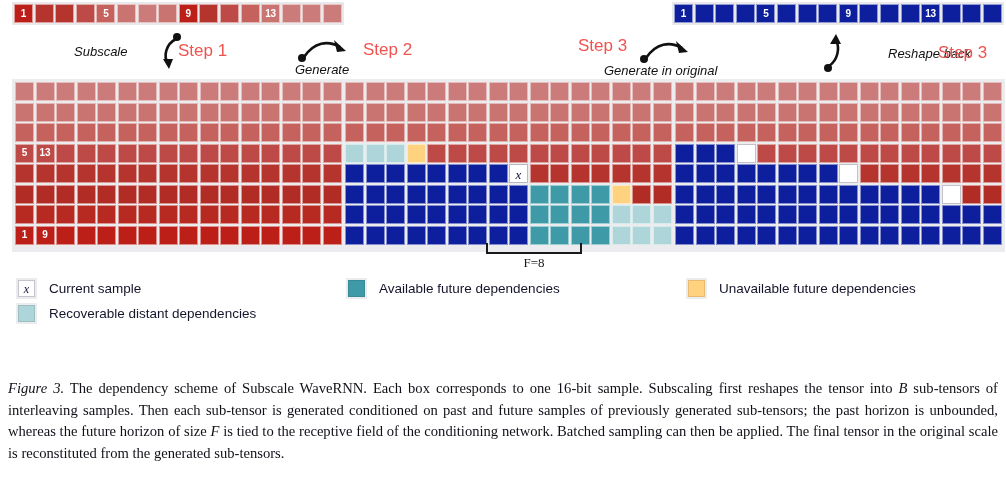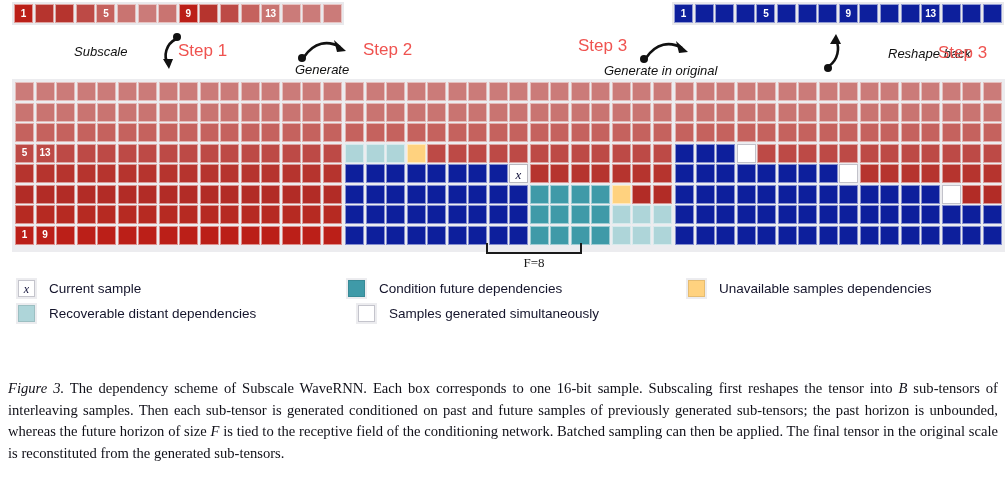--- a/index.html
+++ b/index.html
@@ -640,34 +640,30 @@
 <div id="legend">
     <div class="legend-row">
       <div class="legend-item c1">
         <div class="swatch white xsw" style="background: rgb(255, 255, 255);">
           <span>x</span>
         </div>
         <div class="legend-label">Current sample</div>
       </div>
       <div class="legend-item c2">
         <div class="swatch" style="background: rgb(63, 154, 168);"></div>
-        <div class="legend-label">Condition future dependencies</div>
+        <div class="legend-label">Available future dependencies</div>
       </div>
       <div class="legend-item c3">
         <div class="swatch" style="background: rgb(255, 210, 127);"></div>
-        <div class="legend-label">Unavailable samples dependencies</div>
+        <div class="legend-label">Unavailable future dependencies</div>
       </div>
     </div>
     <div class="legend-row">
       <div class="legend-item c2">
         <div class="swatch" style="background: rgb(174, 213, 217);"></div>
         <div class="legend-label">Recoverable distant dependencies</div>
       </div>
-      <div class="legend-item c3">
-        <div class="swatch white" style="background: rgb(255, 255, 255);"></div>
-        <div class="legend-label">Samples generated simultaneously</div>
-      </div>
     </div>
   </div>
 
 <div id="caption">
   <span class="figno">Figure 3.</span><span> The dependency scheme of Subscale WaveRNN. Each box corresponds to one 16-bit sample. Subscaling first reshapes the tensor into </span><span class="mathv">B</span><span> sub-tensors of interleaving samples. Then each sub-tensor is generated conditioned on past and future samples of previously generated sub-tensors; the past horizon is unbounded, whereas the future horizon of size </span><span class="mathv">F</span><span> is tied to the receptive field of the conditioning network. Batched sampling can then be applied. The final tensor in the original scale is reconstituted from the generated sub-tensors.</span>
 </div>
 
 </body></html>

